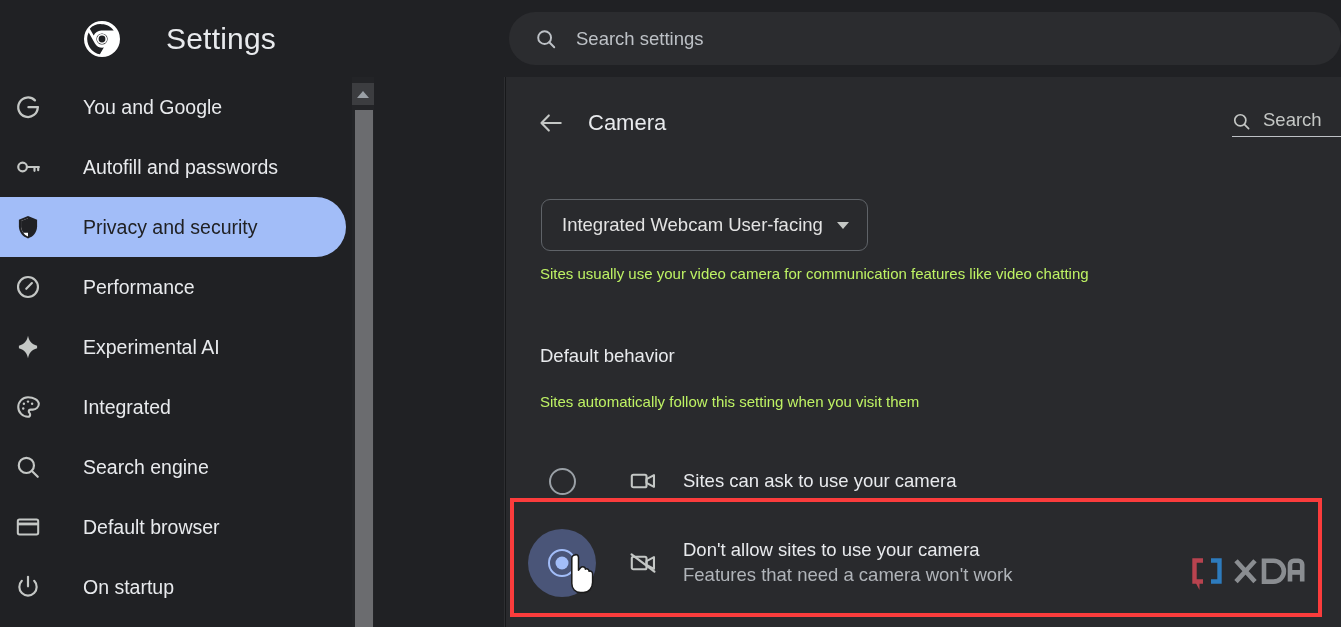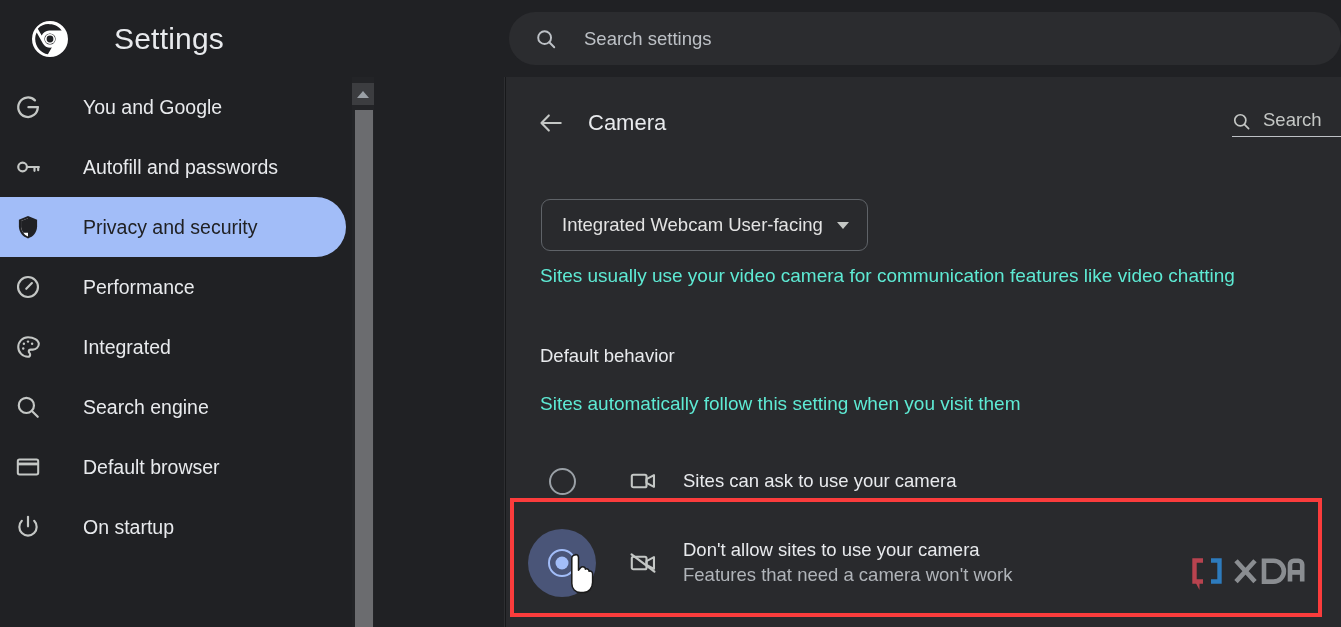--- a/index.html
+++ b/index.html
@@ -11,30 +11,30 @@
     overflow:hidden;
     position:relative;
   }
 
   
   #header{
     position:absolute; left:0; top:0; width:1341px; height:77px;
     background:#202124;
     display:flex; align-items:center;
   }
-  #brand{ display:flex; align-items:center; width:505px; height:77px; padding-left:30px; }
+  #brand{ display:flex; align-items:center; width:505px; height:77px; padding-left:42px;margin-left:40px; }
   #chrome-logo{ width:40px; height:40px; flex:0 0 40px; }
   #app-title{
     font-size:30px; font-weight:400; color:#e8eaed; margin-left:44px;
     letter-spacing:.2px; white-space:nowrap;
   }
   #search-pill{
     position:absolute; left:509px; top:12px; width:832px; height:53px;
     background:#2b2c2f; border-radius:27px;
-    display:flex; align-items:center; padding-left:26px;gap:8px;
+    display:flex; align-items:center; padding-left:26px;
   }
   #search-pill .mag{ width:22px; height:22px; flex:0 0 22px; }
   #search-input{
     background:transparent; border:0; outline:none;
     font-family:"Liberation Sans", sans-serif;
     font-size:18.5px; color:#bdc1c6; margin-left:19px; width:700px;
   }
   #search-input::placeholder{ color:#bdc1c6; opacity:1; }
 
   
@@ -108,21 +108,21 @@
     display:flex; align-items:center; padding:0 18px 0 20px; gap:12px;
     background:transparent;
   }
   #cam-select .val{ font-size:18.5px; color:#e3e3e3; white-space:nowrap; }
   #cam-select .caret{
     width:0;height:0;border-left:6px solid transparent;border-right:6px solid transparent;
     border-top:7px solid #c4c7c5; margin-left:2px;
   }
 
   .body-text{
-    position:absolute; font-size:19px; color:#5eead4; white-space:nowrap;
+    position:absolute; font-size:15px; color:#bef264; white-space:nowrap;
   }
   #desc1{ left:34px; top:188px; }
   #sec-title{
     position:absolute; left:34px; top:268px; font-size:18.5px; color:#e8eaed; font-weight:400;
   }
   #desc2{ left:34px; top:316px; }
 
   
   .opt-row{
     position:absolute; left:0; width:835px; display:flex; align-items:center;
@@ -238,20 +238,28 @@
     <div class="nav-item">
       <span class="ic">
         <svg viewBox="0 0 24 24" width="26" height="26" fill="none" stroke="currentColor" stroke-width="2" stroke-linecap="round">
           <circle cx="12" cy="12" r="9.2"></circle>
             <line x1="15.6" y1="8.4" x2="10.4" y2="13.6"></line>
         </svg>
       </span>
       <span class="lb">Performance</span>
     </div>
 
+    <div class="nav-item">
+      <span class="ic">
+        <svg viewBox="0 0 24 24" width="26" height="26" aria-hidden="true">
+          <path fill="currentColor" d="M12 1.6c.9 4.6 3.2 7.7 8.4 9.2v2.4c-5.2 1.5-7.5 4.6-8.4 9.2-.9-4.6-3.2-7.7-8.4-9.2v-2.4c5.2-1.5 7.5-4.6 8.4-9.2z"></path>
+        </svg>
+      </span>
+      <span class="lb">Experimental AI</span>
+    </div>
 
     <div class="nav-item">
       <span class="ic">
         <svg viewBox="0 0 24 24" width="26" height="26" fill="none" stroke="currentColor" stroke-width="1.9" stroke-linecap="round">
           <path d="M12 3a9 9 0 0 0 0 18c1.4 0 2-1 2-1.9 0-1.6-1.3-1.7-1.3-3 0-1 .8-1.7 1.9-1.7h1.9A5.5 5.5 0 0 0 22 8.9C21.6 5.4 17.3 3 12 3z"></path>
           <circle cx="8.2" cy="9" r="1.1" fill="currentColor" stroke="none"></circle>
           <circle cx="12" cy="7" r="1.1" fill="currentColor" stroke="none"></circle>
           <circle cx="15.8" cy="9" r="1.1" fill="currentColor" stroke="none"></circle>
           <circle cx="7.6" cy="13.4" r="1.1" fill="currentColor" stroke="none"></circle>
         </svg>

